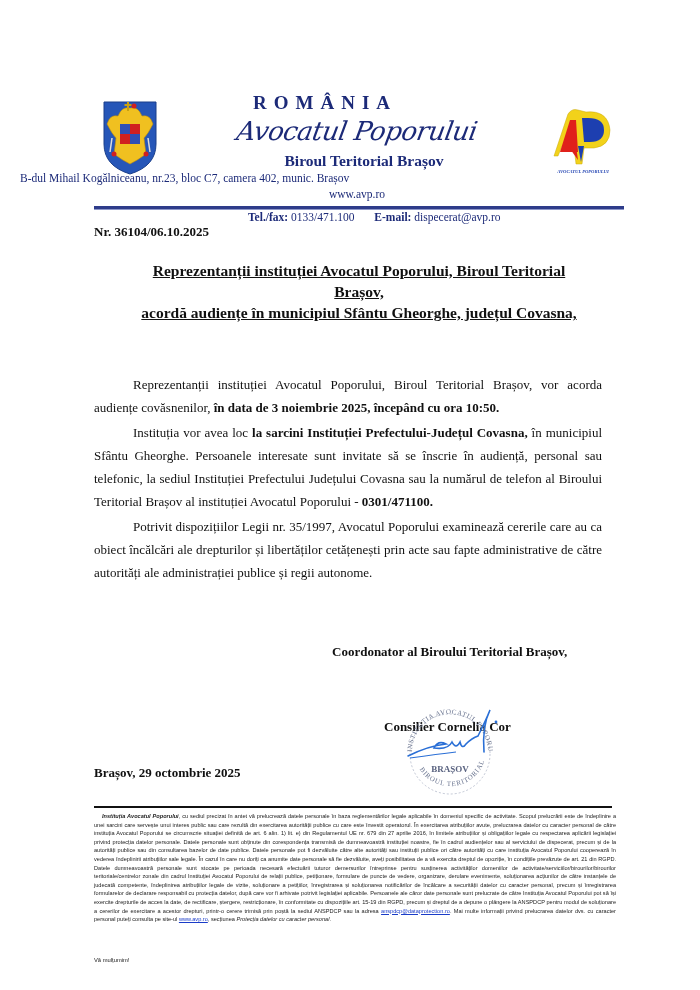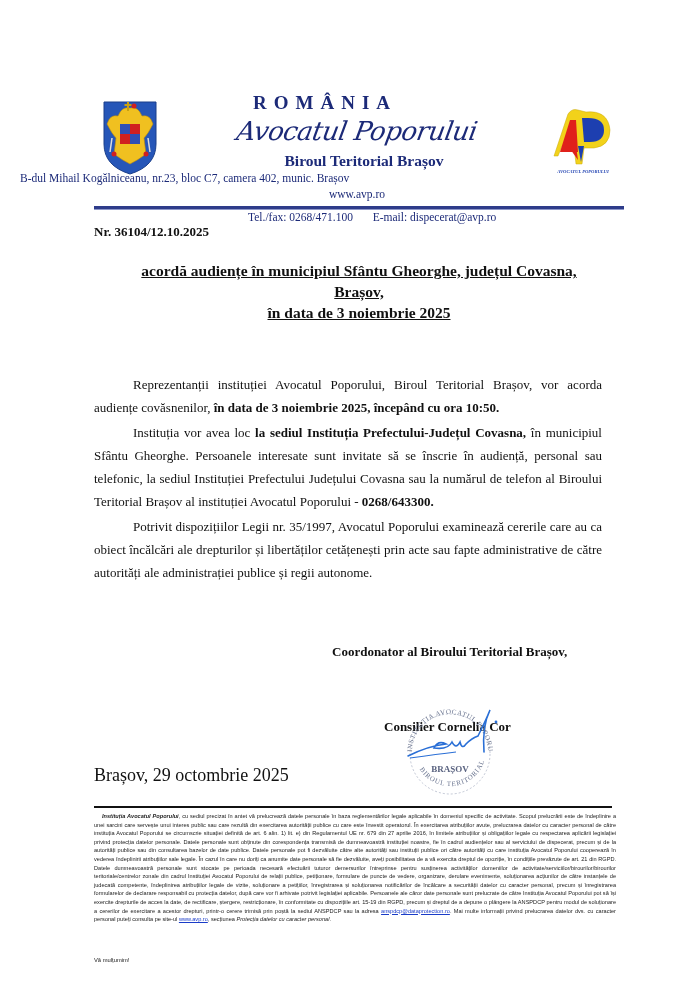--- a/index.html
+++ b/index.html
@@ -9,36 +9,36 @@
   
   .crest { left: 100px; top: 98px; width: 60px; height: 78px; }
   .avp-logo { left: 548px; top: 106px; width: 70px; height: 72px; }
   .h-romania { left: 0; width: 636px; top: 92px; text-align: center; font-weight: bold; font-size: 19px; letter-spacing: 7px; color: #1c2a78; padding-left: 14px; box-sizing: border-box; }
   .h-avp { left: 0; width: 700px; top: 116px; text-align: center; font-family: "DejaVu Serif", serif; font-style: italic; font-size: 26px; color: #1c2a78; letter-spacing: -0.5px; padding-left: 14px; box-sizing: border-box; transform: skewX(-10deg); }
   .h-office { left: 0; width: 700px; top: 152px; text-align: center; font-weight: bold; font-size: 15.5px; color: #1c2a78; padding-left: 28px; box-sizing: border-box; }
   .h-address { left: 0; width: 700px; top: 172px; text-align: left; font-size: 11.5px; color: #1c2a78; padding-left: 20px; box-sizing: border-box; }
   .h-web { left: 0; width: 700px; top: 188px; text-align: center; font-size: 11.5px; color: #1c2a78; padding-left: 14px; box-sizing: border-box; }
   .h-rule { left: 94px; top: 206px; width: 530px; height: 3px; background: #2e3c8a; border-bottom: 1px solid #8d97c9; }
   .h-contact { left: 248px; top: 211px; font-size: 11.5px; color: #1c2a78; }
-  .h-contact b { font-weight: normal; }
+  .h-contact b { font-weight: bold; }
   .h-contact .gap { display: inline-block; width: 14px; }
   .doc-nr { left: 94px; top: 224px; font-size: 13px; font-weight: bold; }
 
   
   .title { left: 94px; width: 530px; top: 260px; text-align: center; font-weight: bold; font-size: 15.5px; line-height: 21px; text-decoration: underline; }
 
   
   .body { left: 94px; width: 508px; top: 373px; font-size: 13px; line-height: 23px; text-align: justify; }
   .body p { margin: 0 0 2px 0; text-indent: 39px; }
 
   
   .sig-line1 { left: 332px; top: 644px; font-size: 13px; font-weight: bold; }
   .sig-line2 { left: 384px; top: 719px; font-size: 13px; font-weight: bold; }
   .stamp { left: 398px; top: 706px; width: 110px; height: 92px; }
-  .place-date { left: 94px; top: 765px; font-size: 18px; font-weight: normal; }
+  .place-date { left: 94px; top: 765px; font-size: 13px; font-weight: bold; }
 
   
   .f-rule { left: 94px; top: 806px; width: 518px; height: 2px; background: #111; }
   .f-text { left: 94px; width: 522px; top: 812px; font-family: "Liberation Sans", sans-serif; font-size: 5.6px; line-height: 8.6px; text-align: justify; color: #222; text-indent: 8px; }
   .f-text a { color: #1a3cc8; text-decoration: underline; }
   .f-thanks { left: 94px; top: 957px; font-family: "Liberation Sans", sans-serif; font-size: 5.8px; color: #222; }
 </style>
 </head>
 <body>
 
@@ -74,37 +74,37 @@
     <path d="M30 40 L36 40 L33 56 Z" fill="#1d3fb0"></path>
     <path d="M20 40 L28 40 L30 54 Z" fill="#e0201b"></path>
     <text x="35" y="67" font-size="4.6" font-family="Liberation Serif, serif" font-style="italic" font-weight="bold" fill="#1d3fb0" text-anchor="middle">AVOCATUL POPORULUI</text>
   </svg>
 </div>
 
 <div class="abs h-rule"></div>
 
 <div class="abs h-contact">
   <b>Tel./fax:</b>
-  <span>0268/471.100</span>
+  <span>0133/471.100</span>
   <span class="gap"></span>
   <b>E-mail:</b>
   <span>dispecerat@avp.ro</span>
 </div>
 
-<div class="abs doc-nr">Nr. 36104/12.10.2025</div>
+<div class="abs doc-nr">Nr. 36104/06.10.2025</div>
 
 <div class="abs title">
+  <div>Reprezentanții instituției Avocatul Poporului, Biroul Teritorial</div>
+  <div>Brașov,</div>
   <div>acordă audiențe în municipiul Sfântu Gheorghe, județul Covasna,</div>
-  <div>Brașov,</div>
-  <div>în data de 3 noiembrie 2025</div>
 </div>
 
 <div class="abs body">
   <p><span>Reprezentanții instituției Avocatul Poporului, Biroul Teritorial Brașov, vor acorda audiențe covăsnenilor, </span><b>în data de 3 noiembrie 2025, începând cu ora 10:50.</b></p>
-  <p><span>Instituția vor avea loc </span><b>la sediul Instituția Prefectului-Județul Covasna,</b><span> în municipiul Sfântu Gheorghe. Persoanele interesate sunt invitate să se înscrie în audiență, personal sau telefonic, la sediul Instituției Prefectului Județului Covasna sau la numărul de telefon al Biroului Teritorial Brașov al instituției Avocatul Poporului - </span><b>0268/643300.</b></p>
+  <p><span>Instituția vor avea loc </span><b>la sarcini Instituției Prefectului-Județul Covasna,</b><span> în municipiul Sfântu Gheorghe. Persoanele interesate sunt invitate să se înscrie în audiență, personal sau telefonic, la sediul Instituției Prefectului Județului Covasna sau la numărul de telefon al Biroului Teritorial Brașov al instituției Avocatul Poporului - </span><b>0301/471100.</b></p>
   <p><span>Potrivit dispozițiilor Legii nr. 35/1997, Avocatul Poporului examinează cererile care au ca obiect încălcări ale drepturilor și libertăților cetățenești prin acte sau fapte administrative de către autorități ale administrației publice și regii autonome.</span></p>
 </div>
 
 <div class="abs sig-line1">Coordonator al Biroului Teritorial Brașov,</div>
 <div class="abs sig-line2">Consilier Cornelia Cor</div>
 
 <div class="abs stamp">
   <svg viewBox="0 0 110 92" width="110" height="92">
     <defs>
       <path id="arcTop" d="M14 46 A38 38 0 0 1 90 46"></path>

